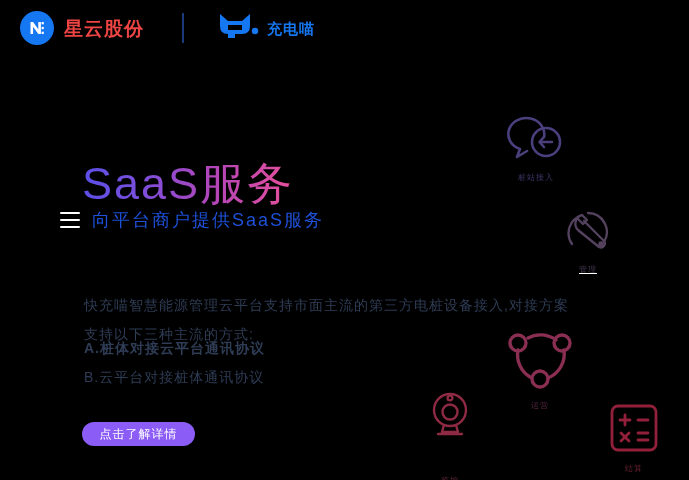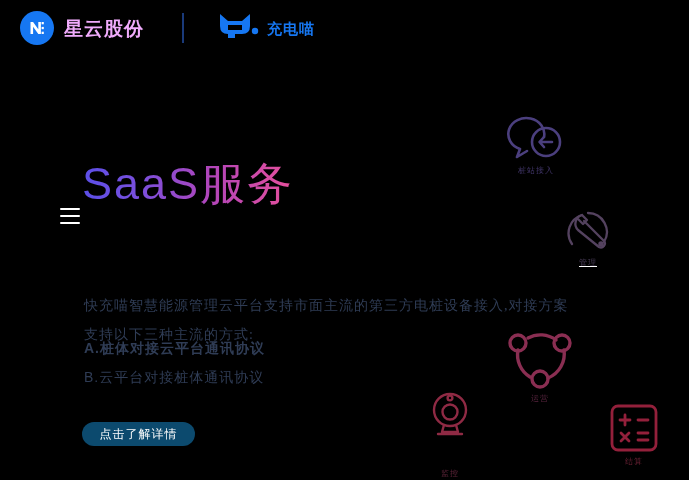--- a/index.html
+++ b/index.html
@@ -40,21 +40,21 @@
     border-radius: 50%;
     background: #1677f2;
     display: flex;
     align-items: center;
     justify-content: center;
   }
   .brand-mark svg { display: block; }
   .brand-a-text {
     font-size: 19px;
     font-weight: bold;
-    color: #f0abfc;
+    color: #ef4444;
     letter-spacing: 1px;
     line-height: 1;
   }
   .divider {
     width: 2px;
     height: 30px;
     background: #1a3a7a;
     margin: 0 34px 0 38px;
   }
   .brand-b {
@@ -117,21 +117,20 @@
 
   .body-copy {
     position: absolute;
     left: 84px;
     top: 277px;
     width: 492px;
     font-size: 14px;
     line-height: 29px;
     color: #2f3c55;
     letter-spacing: 1px;
-    font-family: Liberation Serif, serif;
   }
   .list-line {
     position: absolute;
     left: 84px;
     font-size: 14px;
     line-height: 29px;
     color: #2f3c55;
     letter-spacing: 1px;
     white-space: nowrap;
   }
@@ -139,36 +138,36 @@
   .list-line.b { top: 363px; }
 
   .cta-button {
     position: absolute;
     left: 82px;
     top: 422px;
     width: 113px;
     height: 24px;
     border: none;
     border-radius: 12px;
-    background: #0c4a6e;
+    background: #8b5cf6;
     color: #ffffff;
     font-size: 12px;
     letter-spacing: 1px;
     font-family: inherit;
     cursor: pointer;
     padding: 0;
   }
 
   
   .deco {
     position: absolute;
     display: flex;
     flex-direction: column;
     align-items: center;
-    gap: 3px;
+    gap: 10px;
   }
   .deco svg { display: block; }
   .deco-label {
     font-size: 8px;
     letter-spacing: 1px;
     white-space: nowrap;
   }
 
   .deco-chat   { left: 505px; top: 104px; }
   .deco-chat   .deco-label { color: #403568; }
@@ -214,20 +213,21 @@
 </div>
 
 <h1 class="hero-title">SaaS服务</h1>
 
 <div class="subtitle-row">
   <span class="hamburger-icon">
     <i></i>
       <i></i>
       <i></i>
   </span>
+  <span class="subtitle-text">向平台商户提供SaaS服务</span>
 </div>
 
 <p class="body-copy">快充喵智慧能源管理云平台支持市面主流的第三方电桩设备接入,对接方案支持以下三种主流的方式:</p>
 
 <div class="list-line a">A.桩体对接云平台通讯协议</div>
 <div class="list-line b">B.云平台对接桩体通讯协议</div>
 
 <button class="cta-button">点击了解详情</button>
 
 <div class="deco deco-chat">

